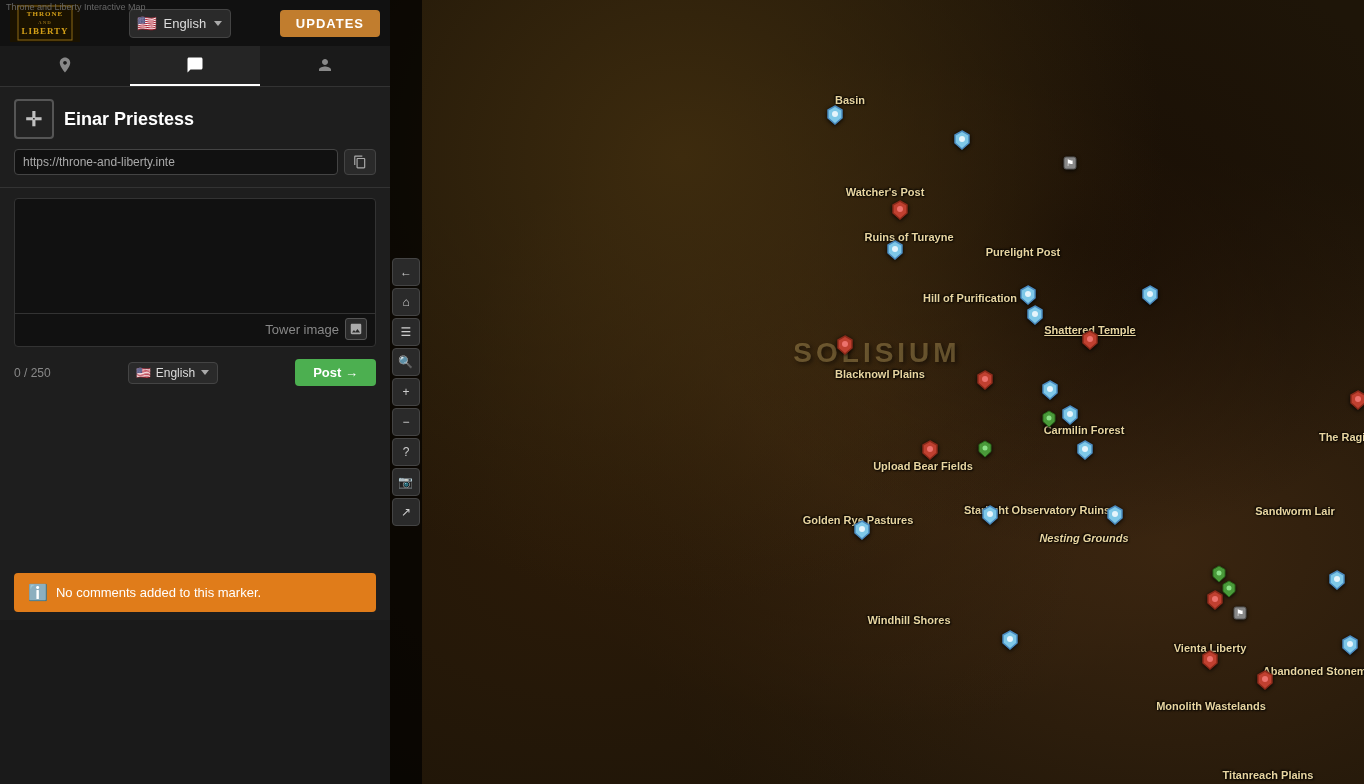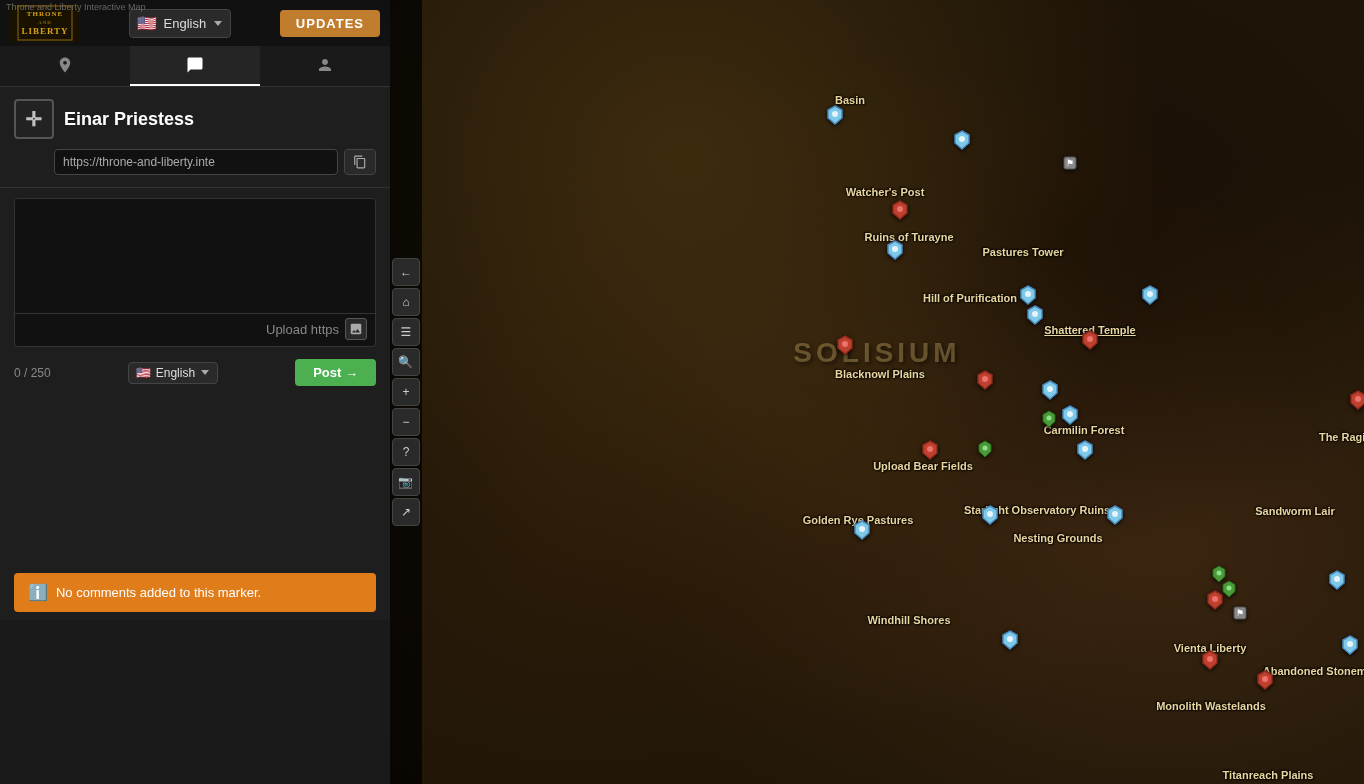--- a/index.html
+++ b/index.html
@@ -147,21 +147,20 @@
 
     #url-input {
       flex: 1;
       background: #111;
       border: 1px solid #444;
       border-radius: 4px;
       color: #aaa;
       padding: 5px 8px;
       font-size: 12px;
       outline: none;
-      margin-left: 40px;
     }
 
     #copy-btn {
       background: #2a2a2a;
       border: 1px solid #444;
       border-radius: 4px;
       color: #aaa;
       padding: 5px 8px;
       cursor: pointer;
       font-size: 14px;
@@ -443,21 +442,21 @@
           <path d="M16 1H4c-1.1 0-2 .9-2 2v14h2V3h12V1zm3 4H8c-1.1 0-2 .9-2 2v14c0 1.1.9 2 2 2h11c1.1 0 2-.9 2-2V7c0-1.1-.9-2-2-2zm0 16H8V7h11v14z"></path>
         </svg>
       </button>
     </div>
   </div>
 
   <div id="comment-section">
     <div id="comment-input-area">
       <textarea id="comment-textarea" maxlength="250" placeholder="" style=""></textarea>
       <div id="upload-row">
-        <label id="upload-label">Upload https</label>
+        <label id="upload-label">Tower image</label>
         <div id="upload-icon">
           <svg width="14" height="14" viewBox="0 0 24 24" fill="#aaa">
             <path d="M21 19V5c0-1.1-.9-2-2-2H5c-1.1 0-2 .9-2 2v14c0 1.1.9 2 2 2h14c1.1 0 2-.9 2-2zM8.5 13.5l2.5 3.01L14.5 12l4.5 6H5l3.5-4.5z"></path>
           </svg>
         </div>
       </div>
     </div>
 
     <div id="comment-footer">
       <div id="char-count">0 / 250</div>
@@ -480,29 +479,29 @@
 <div id="map-area">
   <div id="map-bg"></div>
   <div id="map-canvas">
 
     <div class="map-region-label" style="left:50%; top:45%;">SOLISIUM</div>
 
     <div id="map-labels-container">
         <div class="map-label" style="left: 460px; top: 100px; transform: translate(-50%, -50%);">Basin</div>
         <div class="map-label" style="left: 495px; top: 192px; transform: translate(-50%, -50%);">Watcher's Post</div>
         <div class="map-label" style="left: 519px; top: 237px; transform: translate(-50%, -50%);">Ruins of Turayne</div>
-        <div class="map-label" style="left: 633px; top: 252px; transform: translate(-50%, -50%);">Pastures Tower</div>
+        <div class="map-label" style="left: 633px; top: 252px; transform: translate(-50%, -50%);">Purelight Post</div>
         <div class="map-label" style="left: 580px; top: 298px; transform: translate(-50%, -50%);">Hill of Purification</div>
         <div class="map-label" style="left: 700px; top: 330px; transform: translate(-50%, -50%); text-decoration: underline;">Shattered Temple</div>
         <div class="map-label" style="left: 456px; top: 374px; transform: translate(-50%, -50%); margin-left: 34px;">Blacknowl Plains</div>
         <div class="map-label" style="left: 694px; top: 430px; transform: translate(-50%, -50%);">Carmilin Forest</div>
         <div class="map-label" style="left: 533px; top: 466px; transform: translate(-50%, -50%);">Upload Bear Fields</div>
         <div class="map-label" style="left: 468px; top: 520px; transform: translate(-50%, -50%);">Golden Rye Pastures</div>
         <div class="map-label" style="left: 647px; top: 510px; transform: translate(-50%, -50%);">Starlight Observatory Ruins</div>
-        <div class="map-label" style="left: 668px; top: 538px; transform: translate(-50%, -50%);">Nesting Grounds</div>
+        <div class="map-label" style="left: 694px; top: 538px; transform: translate(-50%, -50%); font-style: italic;">Nesting Grounds</div>
         <div class="map-label" style="left: 519px; top: 620px; transform: translate(-50%, -50%);">Windhill Shores</div>
         <div class="map-label" style="left: 820px; top: 648px; transform: translate(-50%, -50%);">Vienta Liberty</div>
         <div class="map-label" style="left: 953px; top: 671px; transform: translate(-50%, -50%);">Abandoned Stonemason Town</div>
         <div class="map-label" style="left: 821px; top: 706px; transform: translate(-50%, -50%);">Monolith Wastelands</div>
         <div class="map-label" style="left: 878px; top: 775px; transform: translate(-50%, -50%);">Titanreach Plains</div>
         <div class="map-label" style="left: 905px; top: 511px; transform: translate(-50%, -50%);">Sandworm Lair</div>
         <div class="map-label" style="left: 975px; top: 437px; transform: translate(-50%, -50%);">The Raging Wilds</div>
       </div>
 
     <div id="map-icons-container">

